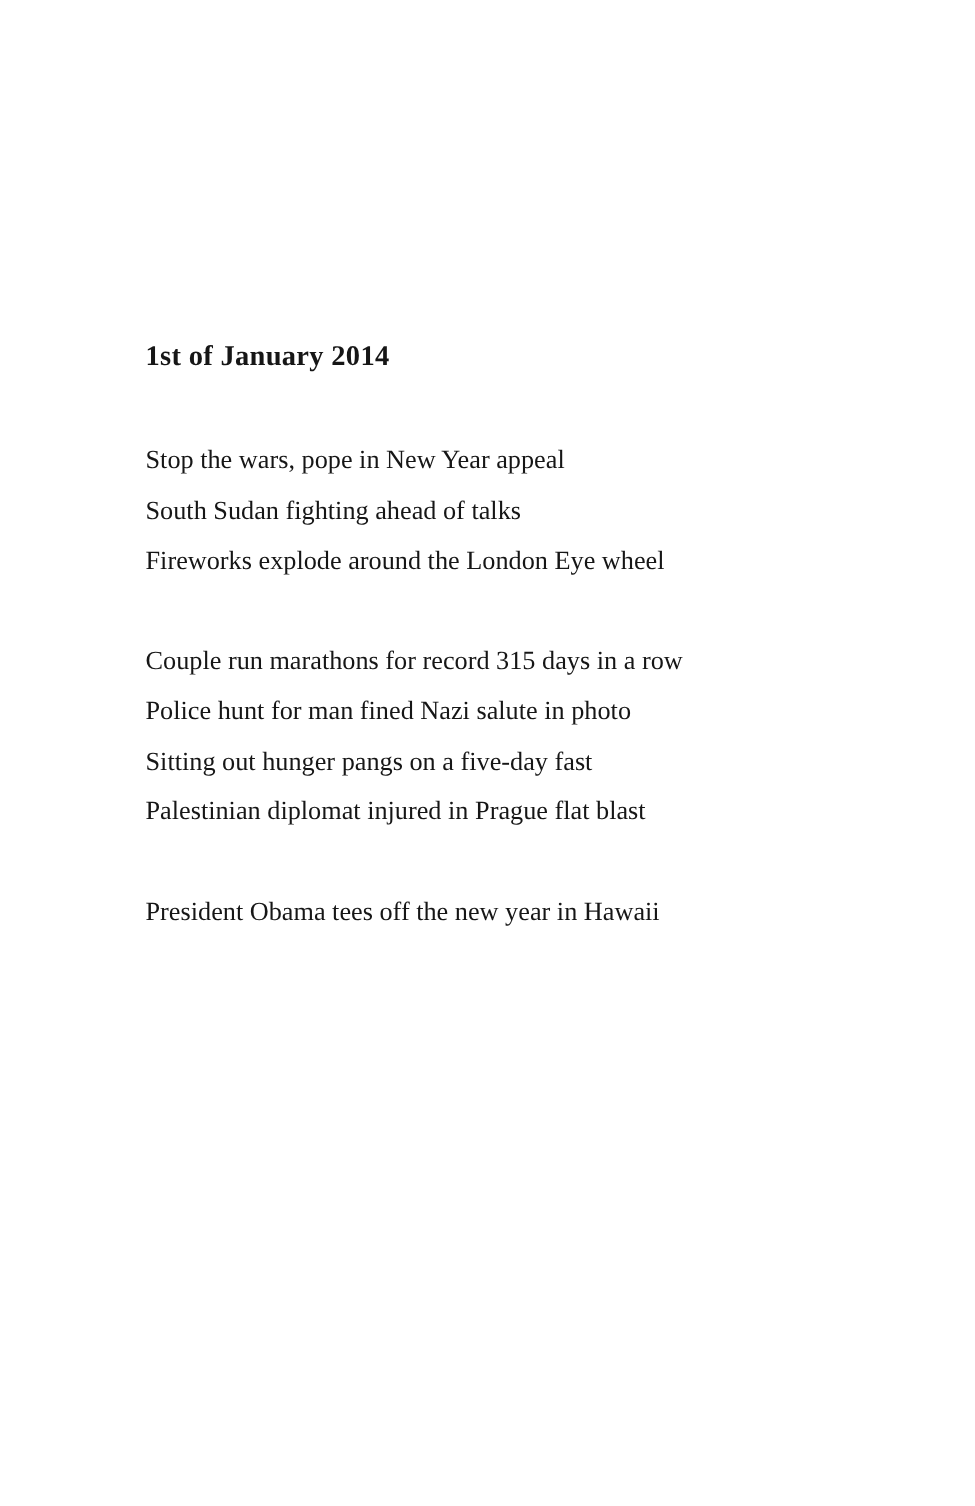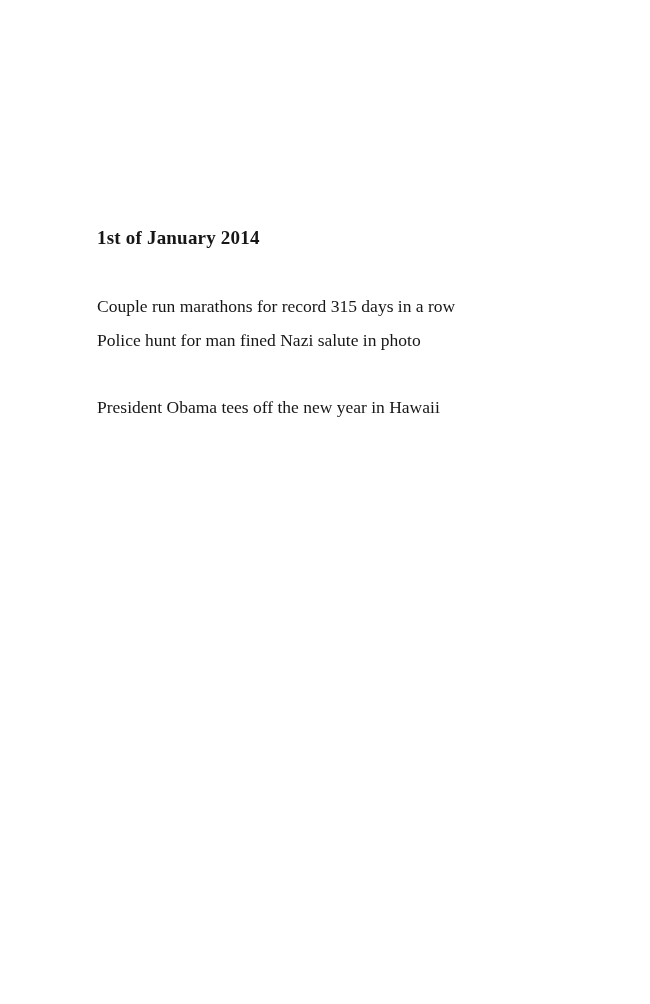--- a/index.html
+++ b/index.html
@@ -43,24 +43,31 @@
   }
 </style>
 </head>
 <body>
 
 <div class="page">
   <div class="poem">
 
     <h1 class="poem-title">1st of January 2014</h1>
 
+    <div class="stanza">
+      <p class="line">Stop the wars, pope in New Year appeal</p>
+      <p class="line">South Sudan fighting ahead of talks</p>
+      <p class="line">Fireworks explode around the London Eye wheel</p>
+    </div>
 
     <div class="stanza">
       <p class="line">Couple run marathons for record 315 days in a row</p>
       <p class="line">Police hunt for man fined Nazi salute in photo</p>
+      <p class="line">Sitting out hunger pangs on a five-day fast</p>
+      <p class="line">Palestinian diplomat injured in Prague flat blast</p>
     </div>
 
     <div class="stanza">
       <p class="line">President Obama tees off the new year in Hawaii</p>
     </div>
 
 
   </div>
 </div>
 

